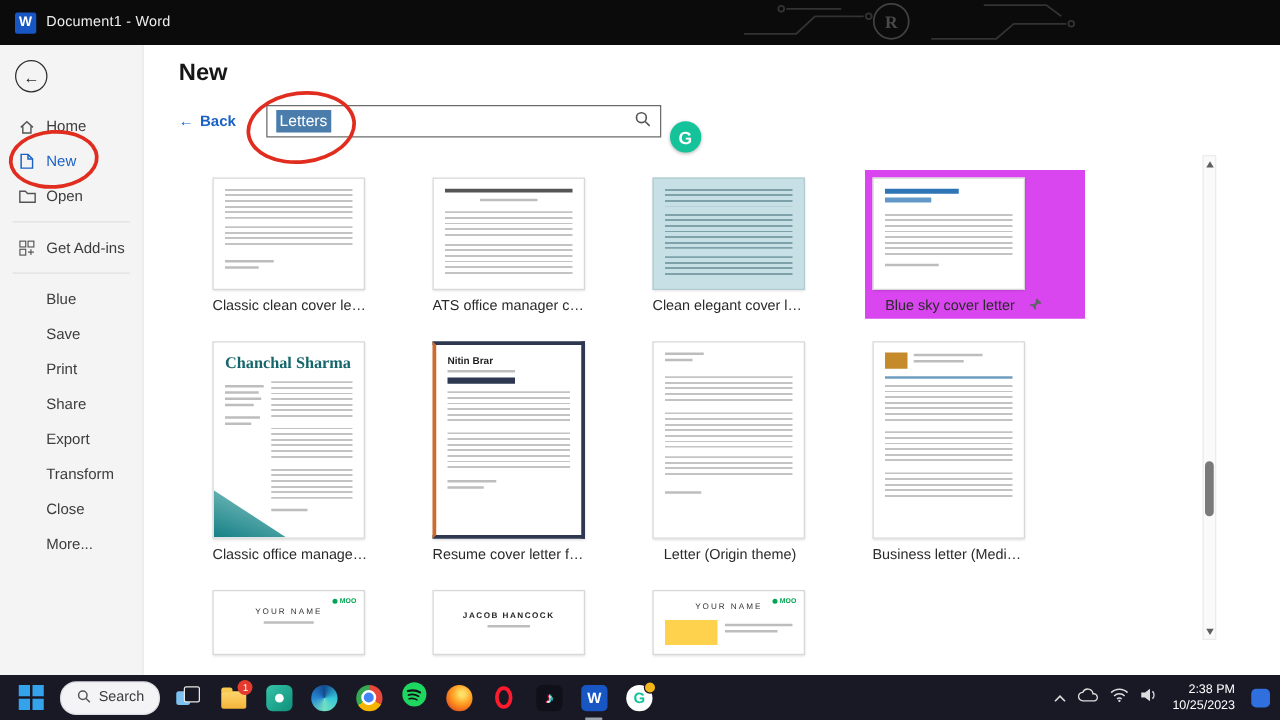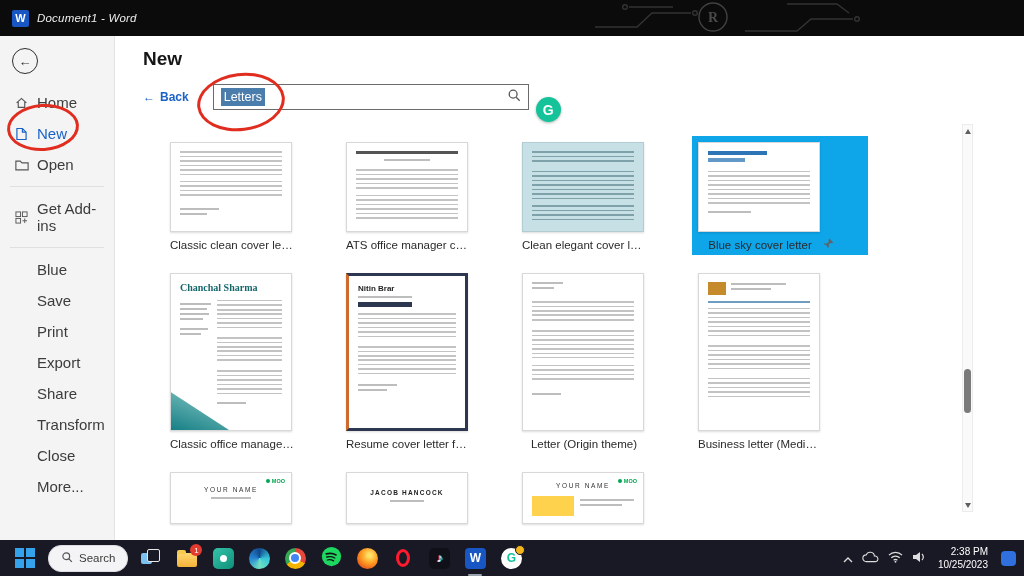--- a/index.html
+++ b/index.html
@@ -4,41 +4,41 @@
 <style>
   html,body{margin:0;padding:0;background:#2a2a2a;}
   .screen{position:relative;width:1024px;height:576px;background:#fff;overflow:hidden;
           font-family:"Liberation Sans",sans-serif;}
 
   
   .titlebar{position:absolute;top:0;left:0;right:0;height:36px;background:#0b0b0b;
             display:flex;align-items:center;color:#fff;z-index:20;}
   .app-badge{width:17px;height:17px;background:#1857c3;border-radius:2px;color:#fff;font-size:11px;
              font-weight:bold;display:flex;align-items:center;justify-content:center;margin:0 8px 0 12px;}
-  .doc-title{font-size:11.5px;color:#ededed;letter-spacing:.2px;font-style:italic;}
+  .doc-title{font-size:11.5px;color:#ededed;letter-spacing:.2px;}
   .circuit{position:absolute;left:595px;top:0;pointer-events:none;opacity:.8;}
   .tb-right{position:absolute;right:0;top:0;height:36px;display:flex;align-items:center;z-index:2;}
   .user-name{font-size:10.5px;letter-spacing:.4px;margin-right:10px;}
   .avatar{width:26px;height:26px;border-radius:50%;background:#7e7e7e;color:#fff;font-size:10px;
           display:flex;align-items:center;justify-content:center;margin-right:22px;}
   .win-btn{width:38px;height:36px;display:flex;align-items:center;justify-content:center;
            color:#e9e9e9;font-size:14px;cursor:default;}
   .min-glyph{width:10px;height:1.5px;background:#e9e9e9;}
   .max-glyph{width:9px;height:9px;border:1.2px solid #e9e9e9;border-radius:1px;}
 
   
   .app-body{position:absolute;top:36px;left:0;right:0;bottom:36px;display:flex;background:#fff;}
 
   
   .sidebar{width:115px;background:#f4f4f4;border-right:1px solid #e4e4e4;box-sizing:border-box;
            padding-top:8px;flex:none;}
   .back-btn{width:24px;height:24px;border-radius:50%;border:1.6px solid #2e2e2e;background:transparent;
             display:flex;align-items:center;justify-content:center;font-size:13px;color:#2e2e2e;
             margin:4px 0 13px 12px;}
-  .side-item{display:flex;align-items:center;gap:8px;padding:7px 6px 7px 14px;font-size:15px;color:#3c3c3c;}
+  .side-item{display:flex;align-items:center;gap:8px;padding:7px 6px 7px 14px;font-size:12px;color:#3c3c3c;}
   .side-item .sicon{width:15px;display:flex;justify-content:center;flex:none;}
   .side-item.active{color:#1a62c5;}
   .side-sep{height:1px;background:#e0e0e0;margin:6px 10px;}
 
   
   .main{flex:1;position:relative;background:#fff;box-sizing:border-box;padding:10px 0 0 28px;overflow:hidden;}
   .page-title{font-size:19px;font-weight:700;color:#161616;margin:2px 0 14px;}
   .search-row{display:flex;align-items:flex-start;}
   .back-link{display:flex;align-items:center;gap:5px;color:#1a62c5;font-size:12px;font-weight:700;
              margin-top:6px;text-decoration:none;}
@@ -46,39 +46,39 @@
               display:flex;align-items:center;padding:0 7px;}
   .sel-text{background:#4a7dac;color:#fff;font-size:12.5px;padding:2px 3px;}
   .search-spacer{flex:1;}
   .grammarly-inline{width:25px;height:25px;border-radius:50%;background:#15c39a;color:#fff;font-weight:700;
                     font-size:14px;display:flex;align-items:center;justify-content:center;
                     margin:13px 0 0 7px;box-shadow:0 1px 3px rgba(0,0,0,.3);}
 
   
   .templates{margin:14px 0 0 21px;display:grid;grid-template-columns:repeat(4,176px);grid-row-gap:12px;}
   .card{position:relative;box-sizing:border-box;padding:6px 0 4px 6px;}
-  .card.selected{background:#0ea5e9;}
+  .card.selected{background:#d946ef;}
   .thumb{width:122px;background:#fff;border:1px solid #d8d8d8;box-shadow:0 1px 2px rgba(0,0,0,.14);
          overflow:hidden;position:relative;box-sizing:border-box;}
   .r1 .thumb{height:90px;}
   .r2 .thumb{height:158px;}
   .r3 .thumb{height:52px;}
   .cap{margin-top:7px;width:124px;display:flex;justify-content:center;}
   .tlabel{font-size:11.5px;color:#2a2a2a;white-space:nowrap;overflow:hidden;text-overflow:ellipsis;max-width:150px;}
   .pin{position:absolute;right:34px;bottom:6px;display:flex;}
 
   
   .pad{padding:8px 9px;}
   .para{background:repeating-linear-gradient(#c3c3c3 0,#c3c3c3 1.5px,transparent 1.5px,transparent 4.5px);}
   .para.teal{background:repeating-linear-gradient(#7fa2aa 0,#7fa2aa 1.5px,transparent 1.5px,transparent 4.5px);}
   .tl{height:2px;background:#bdbdbd;margin-top:3px;}
   .tl.dk{background:#555;height:2.5px;}
   .bluebar{height:4px;background:#2e75b6;margin-bottom:3px;}
   .t2{background:#c7e0e5;border-color:#b3ccd2;}
-  .serif-name{font-family:"Liberation Serif",serif;font-size:10px;font-weight:700;color:#15666b;}
+  .serif-name{font-family:"Liberation Serif",serif;font-size:13px;font-weight:700;color:#15666b;}
   .cols{display:flex;gap:6px;}
   .colL{width:30%;}
   .colR{flex:1;}
   .wedge{position:absolute;left:0;bottom:0;width:58px;height:46px;
          background:linear-gradient(20deg,#157f86,#9fd6cf);clip-path:polygon(0 18%,0 100%,100% 100%);}
   .t5{border:3px solid #2d3850;border-left-color:#cd6a2f;}
   .bold-name{font-size:8px;font-weight:700;color:#1e1e1e;}
   .navybar{height:5px;background:#2d3850;width:55%;margin-top:4px;}
   .amber{width:18px;height:13px;background:#c58a2a;flex:none;}
   .blueline{height:2px;background:#6f9dc1;margin:6px 0 5px;}
@@ -224,25 +224,25 @@
       <div class="side-item">
           <span class="sicon"></span>
           <span>Save</span>
         </div>
       <div class="side-item">
           <span class="sicon"></span>
           <span>Print</span>
         </div>
       <div class="side-item">
           <span class="sicon"></span>
+          <span>Share</span>
+        </div>
+      <div class="side-item">
+          <span class="sicon"></span>
           <span>Export</span>
-        </div>
-      <div class="side-item">
-          <span class="sicon"></span>
-          <span>Share</span>
         </div>
       <div class="side-item">
           <span class="sicon"></span>
           <span>Transform</span>
         </div>
       <div class="side-item">
           <span class="sicon"></span>
           <span>Close</span>
         </div>
       <div class="side-item">

